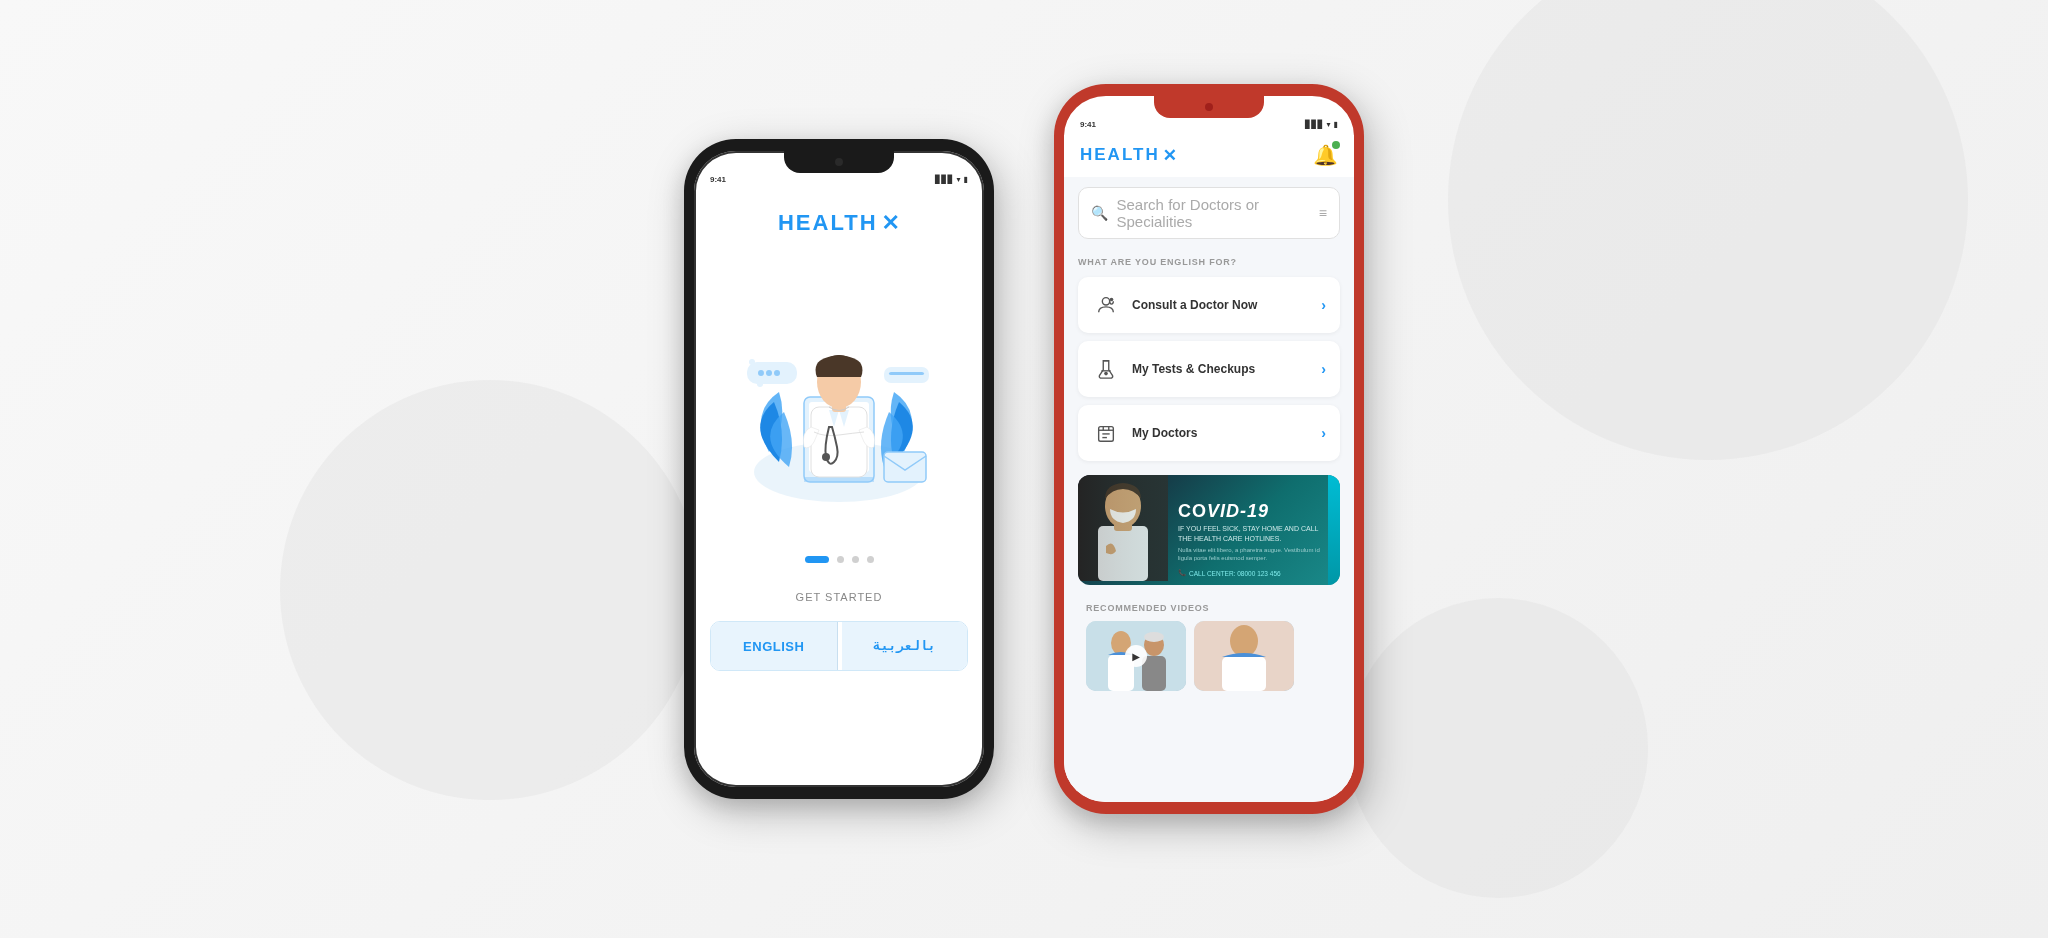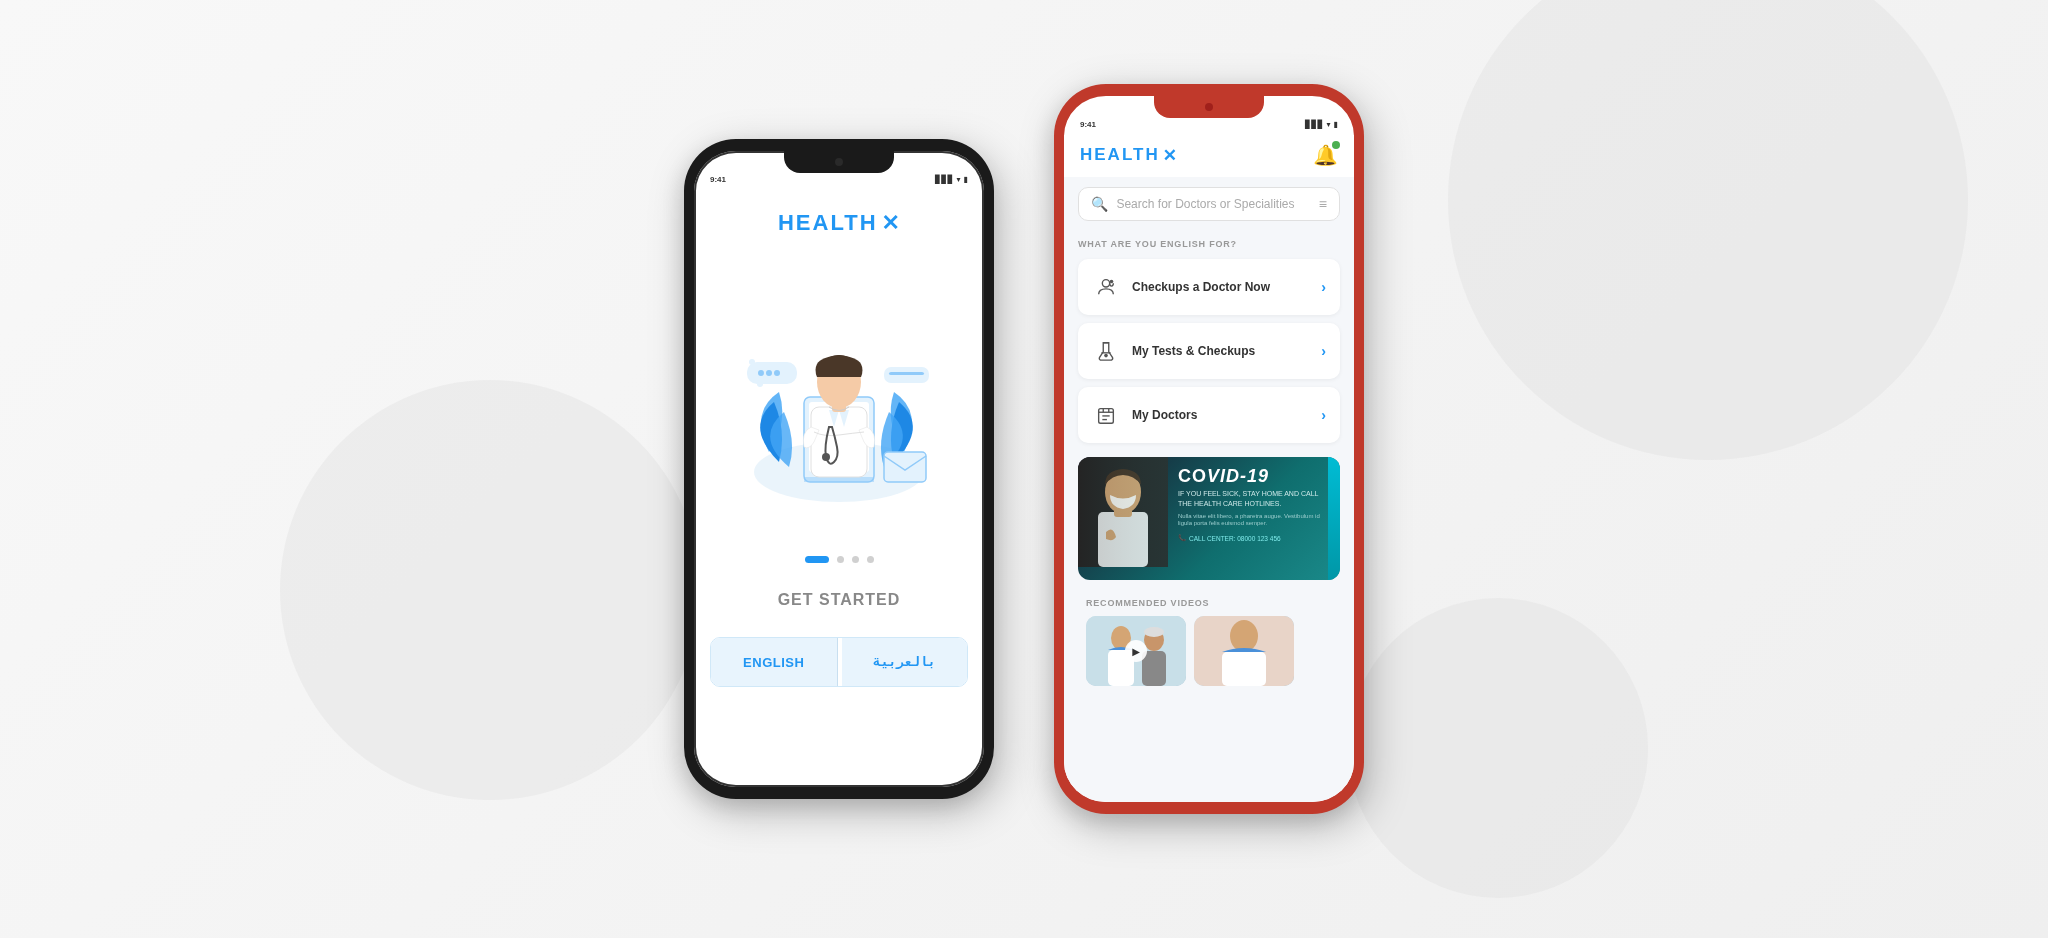--- a/index.html
+++ b/index.html
@@ -187,25 +187,25 @@
       height: 7px;
       border-radius: 4px;
       background: #2196F3;
     }
     .dot.inactive {
       width: 7px;
       background: #d0d0d0;
     }
 
     .get-started-label {
-      font-size: 16px;
-      font-weight: 700;
+      font-size: 11px;
+      font-weight: 400;
       color: #888;
       letter-spacing: 1px;
-      margin-bottom: 28px;
+      margin-bottom: 18px;
     }
 
     .lang-buttons {
       display: flex;
       gap: 4px;
       width: 100%;
       border: 1.5px solid #d0e8f8;
       border-radius: 10px;
       overflow: hidden;
     }
@@ -280,21 +280,21 @@
       border-radius: 10px;
       padding: 8px 12px;
       gap: 8px;
     }
     .search-icon-el {
       color: #aaa;
       font-size: 14px;
     }
     .search-input-fake {
       flex: 1;
-      font-size: 12px;
+      font-size: 15px;
       color: #aaa;
     }
     .filter-icon {
       color: #aaa;
       font-size: 14px;
     }
 
     .section-label {
       font-size: 9px;
       font-weight: 700;
@@ -335,25 +335,25 @@
     .menu-card-arrow {
       color: #2196F3;
       font-size: 14px;
       font-weight: 700;
     }
 
     .covid-banner {
       margin: 10px 14px;
       border-radius: 12px;
       overflow: hidden;
-      height: 123px;
+      height: 110px;
       background: linear-gradient(135deg, #1a1a2e 0%, #0f6e6e 60%, #1a8a8a 100%);
       position: relative;
       display: flex;
-      align-items: flex-start;
+      align-items: flex-end;
     }
 
     .covid-person {
       width: 90px;
       position: relative;
       overflow: hidden;
       flex-shrink: 0;
     }
 
     .covid-content {
@@ -589,21 +589,21 @@
 
           <div class="menu-card">
             <div class="menu-card-icon">
               <svg width="22" height="22" viewBox="0 0 24 24" fill="none" stroke="#555" stroke-width="1.5">
                 <circle cx="12" cy="8" r="4"></circle>
                 <path d="M4 20 Q4 14 12 14 Q20 14 20 20"></path>
                 <circle cx="18" cy="6" r="2" fill="#555" stroke="none"></circle>
                 <path d="M16 8 Q16 11 18 11 Q20 11 20 8" stroke="#555" stroke-width="1.5" fill="none"></path>
               </svg>
             </div>
-            <span class="menu-card-label">Checkups a Doctor Now</span>
+            <span class="menu-card-label">Consult a Doctor Now</span>
             <span class="menu-card-arrow">›</span>
           </div>
 
           <div class="menu-card">
             <div class="menu-card-icon">
               <svg width="22" height="22" viewBox="0 0 24 24" fill="none" stroke="#555" stroke-width="1.5">
                 <path d="M9 3 L9 13 L5 19 Q4 21 6 22 L18 22 Q20 21 19 19 L15 13 L15 3Z"></path>
                 <path d="M9 3 L15 3"></path>
                 <circle cx="12" cy="17" r="2" fill="#555" stroke="none"></circle>
                 <path d="M7 14 L17 14"></path>

